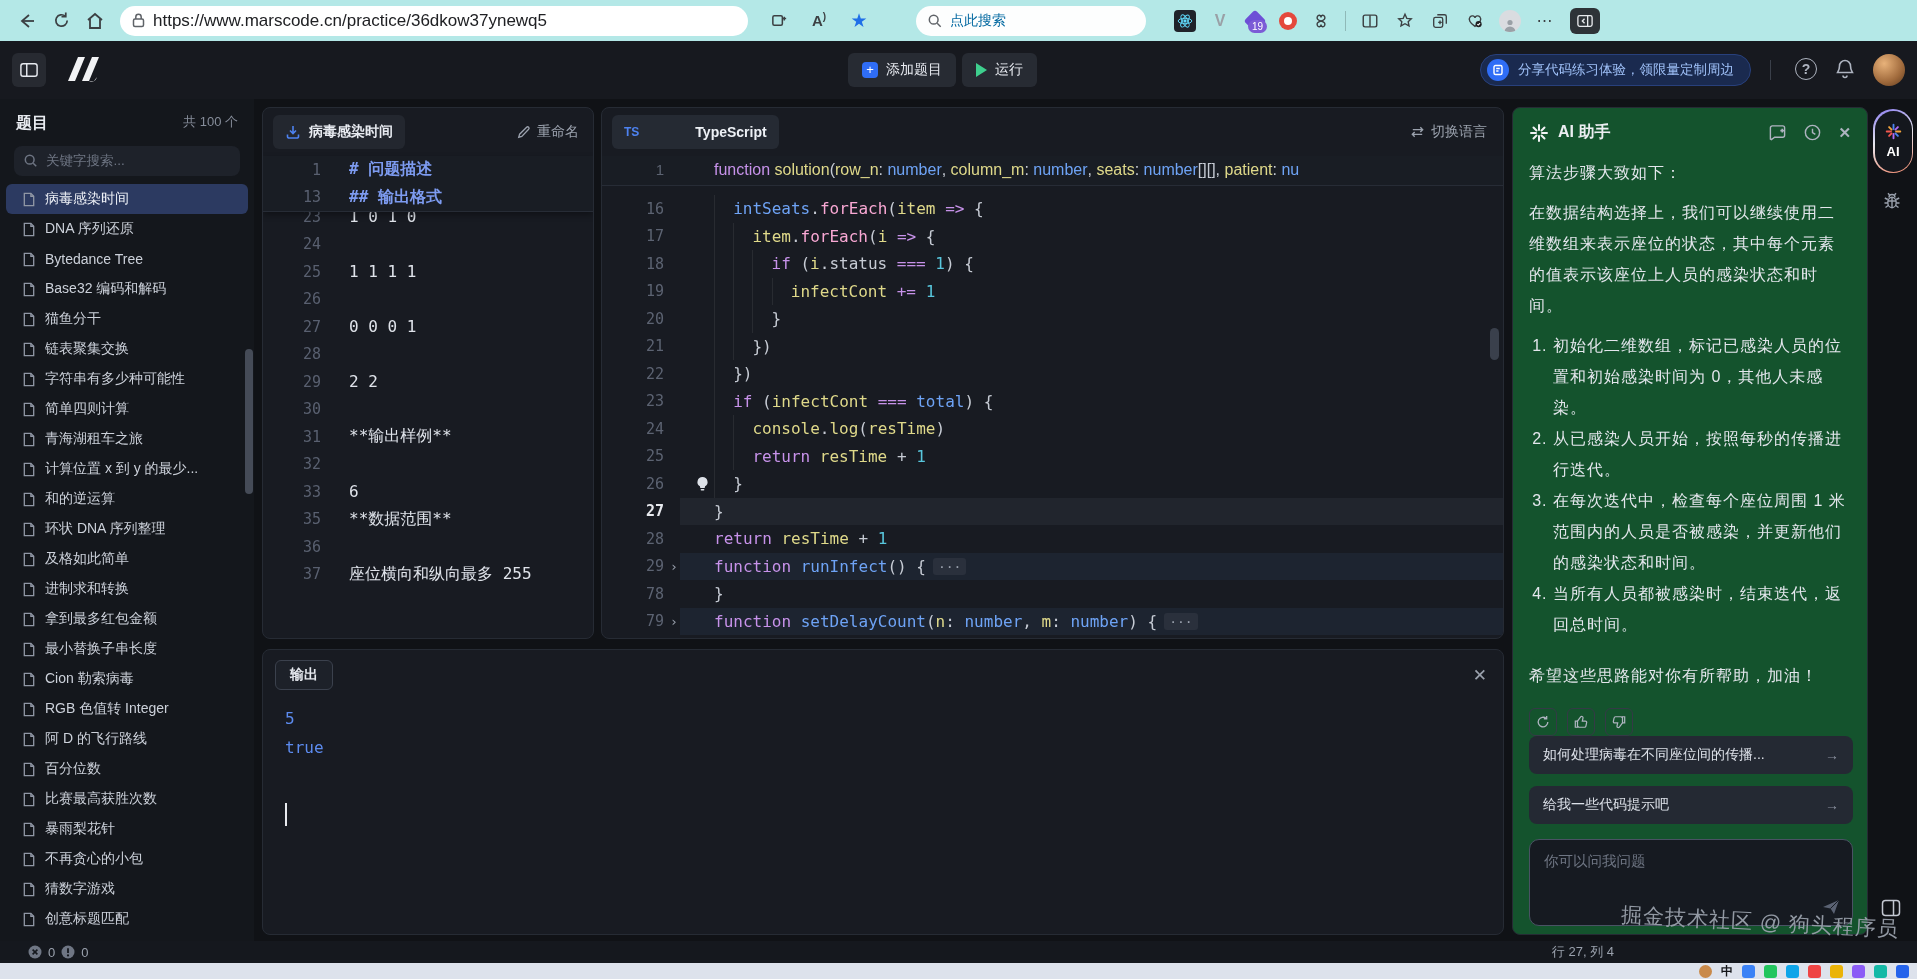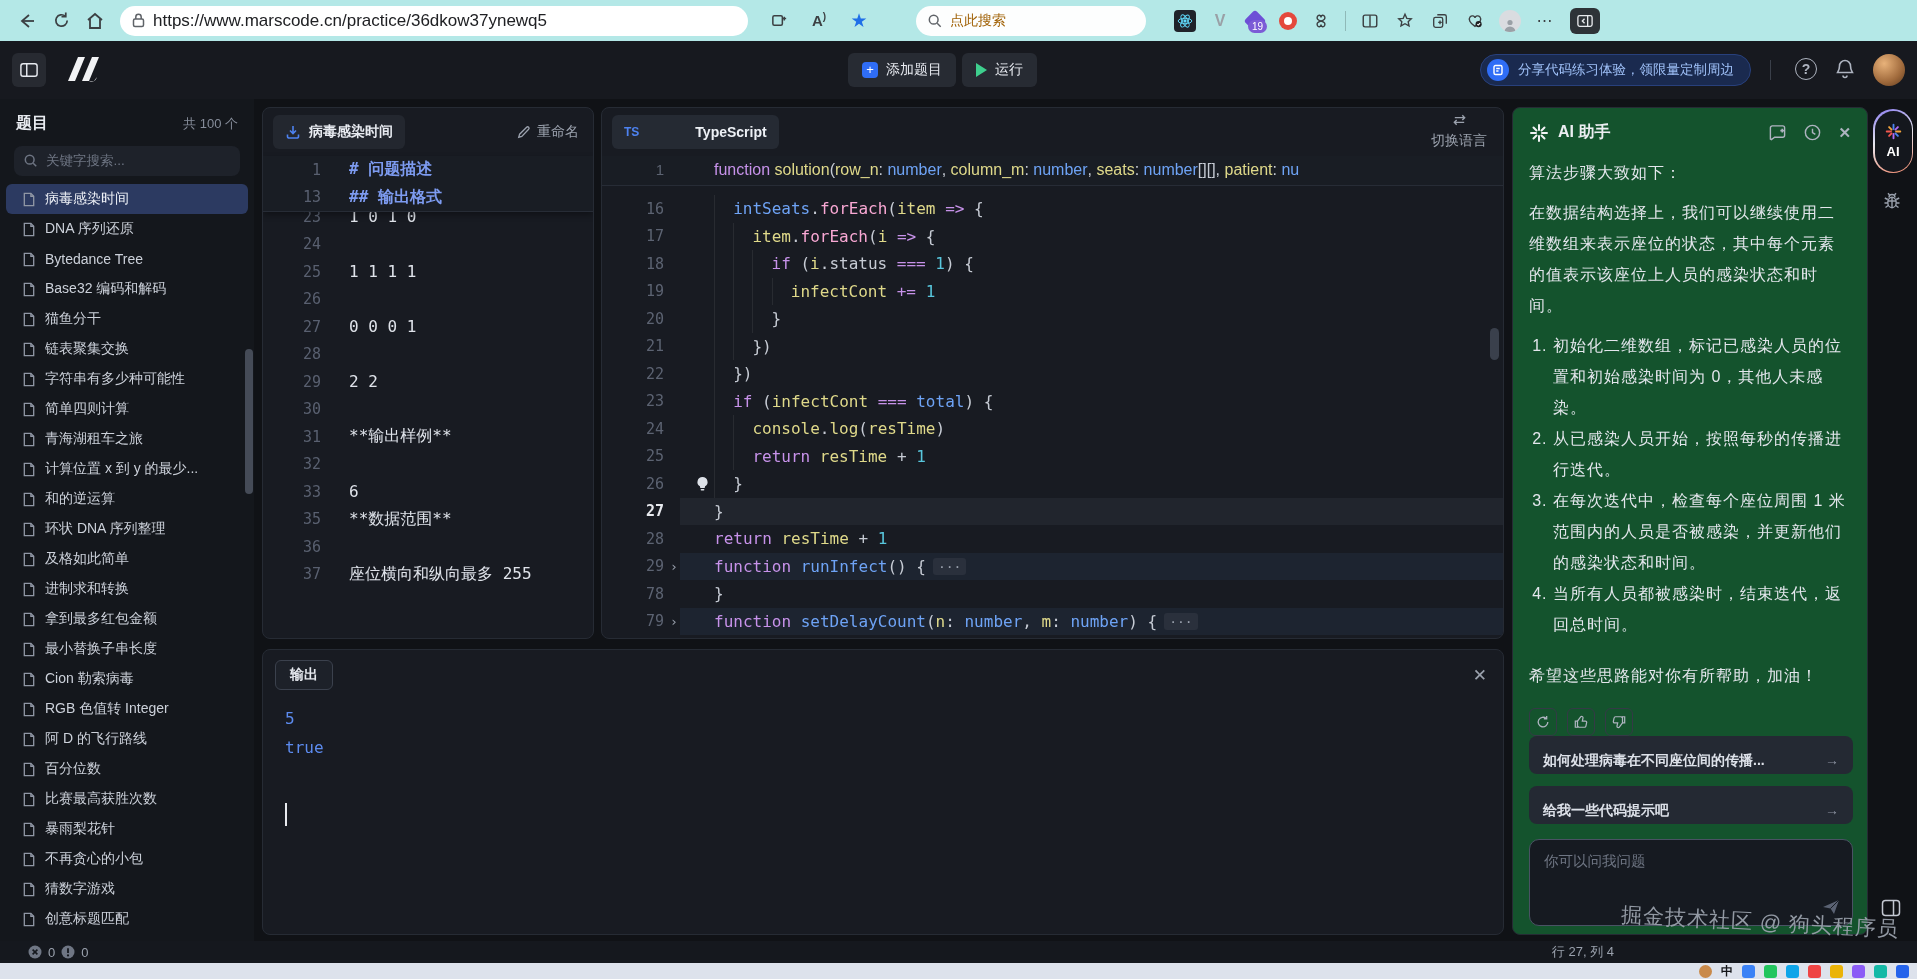--- a/index.html
+++ b/index.html
@@ -11,21 +11,21 @@
   .browser { position:absolute; left:0; top:0; width:1917px; height:41px; background:#b4e8e7;
              display:flex; align-items:center; padding:0 10px; }
   .b-ico { width:34px; height:30px; display:flex; align-items:center; justify-content:center; color:#3c4043; flex:0 0 auto; }
   .url-pill { margin-left:8px; width:628px; height:30px; background:#ffffff; border-radius:15px;
               display:flex; align-items:center; padding:0 12px; gap:8px; }
   .url-text { font-size:17px; color:#202124; white-space:nowrap; overflow:hidden; }
   .after-url { display:flex; align-items:center; gap:6px; margin-left:14px; }
   .fav-star { color:#1f6fe8; font-size:19px; line-height:1; }
   .search-pill { margin-left:40px; width:230px; height:30px; background:#fdfefe; border-radius:15px;
                  display:flex; align-items:center; padding:0 12px; gap:8px; }
-  .search-pill span { color:#a16207; font-size:14px; }
+  .search-pill span { color:#0369a1; font-size:14px; }
   .ext-row { display:flex; align-items:center; gap:13px; margin-left:28px; }
   .ext { width:22px; height:22px; display:flex; align-items:center; justify-content:center; position:relative; }
   .ext-react { background:#20232a; border-radius:4px; }
   .ext-vue { color:#9aa0a6; font-weight:bold; font-size:16px; }
   .ext-diamond { width:16px; height:16px; background:#6d4fd6; transform:rotate(45deg); border-radius:3px; }
   .ext-badge { position:absolute; left:4px; top:10px; background:#7c5cd6; color:#fff; font-size:10px;
                border-radius:7px; padding:0 4px; line-height:13px; transform:none; }
   .ext-red { width:18px; height:18px; border-radius:50%; background:#e4483c; display:flex; align-items:center; justify-content:center; }
   .ext-red i { width:8px; height:8px; border-radius:50%; background:#fff; }
   .divider-v { width:1px; height:20px; background:#8fb9b8; }
@@ -50,21 +50,21 @@
   .promo span { color:#9fc0f8; font-size:13.5px; }
   .hdr-div { position:absolute; right:146px; top:19px; width:1px; height:20px; background:#3a3f49; }
   .help-btn { position:absolute; right:100px; top:17px; width:22px; height:22px; border:1.6px solid #aeb4c0; border-radius:50%;
               color:#aeb4c0; font-size:14px; font-weight:bold; display:flex; align-items:center; justify-content:center; }
   .bell-btn { position:absolute; right:62px; top:17px; color:#aeb4c0; }
   .user-avatar { position:absolute; right:12px; top:13px; width:32px; height:32px; border-radius:50%;
                  background:radial-gradient(circle at 35% 30%, #e8b27a, #a06a3c 60%, #5d3a1e); }
 
   
   .sidebar { position:absolute; left:0; top:99px; width:254px; height:842px; background:#14171c; }
-  .sb-head { display:flex; align-items:center; justify-content:space-between; padding:14px 16px 10px; }
+  .sb-head { display:flex; justify-content:space-between; padding:14px 16px 10px; }
   .sb-title { color:#e8ebf0; font-size:16px; font-weight:bold; }
   .sb-count { color:#7d London848d9a; font-size:13px; }
   .sb-count { color:#868d9a; }
   .sb-search { margin:2px 14px 8px; height:30px; background:#1e222a; border-radius:8px; display:flex; align-items:center; gap:8px; padding:8px 10px; }
   .sb-search span { color:#6e7583; font-size:13.5px; }
   .sb-list { margin-top:6px; }
   .sb-item { height:30px; display:flex; align-items:center; gap:9px; padding:0 10px 0 16px; margin:0 6px; border-radius:6px;
              color:#ccd1da; font-size:14px; white-space:nowrap; overflow:hidden; }
   .sb-item.sel { background:#2c3a61; color:#eef1f7; }
   .sb-item .lbl { overflow:hidden; text-overflow:ellipsis; }
@@ -86,21 +86,21 @@
   .md-head .md-txt { color:#7d9bf0; font-weight:bold; }
   .p-sticky { background:#191d24; border-bottom:1px solid #272c36; box-shadow:0 3px 6px rgba(0,0,0,.35); position:relative; z-index:2; }
   .p-body { position:relative; margin-top:-9px; }
 
   
   .editor { left:601px; top:107px; width:903px; height:532px; overflow:hidden; }
   .e-head { height:48px; display:flex; align-items:center; justify-content:space-between; padding:0 16px 0 10px; }
   .e-tab { height:34px; background:#252a33; border-radius:6px; display:flex; align-items:center; gap:8px; padding:0 12px; }
   .ts-badge { color:#4d82f0; font-size:12px; font-weight:bold; }
   .e-tab .name { color:#eef1f6; font-size:14px; font-weight:bold;margin-left:48px; }
-  .e-switch { display:flex; align-items:center; gap:6px; color:#9aa1ad; font-size:14px;flex-direction:column; }
+  .e-switch { display:flex; align-items:center; gap:6px; color:#9aa1ad; font-size:14px; }
   .c-row { height:27.5px; display:flex; align-items:center; font-size:16px; position:relative; }
   .c-num { width:62px; text-align:right; color:#5c6372; flex:0 0 auto; font-size:15px; position:relative; z-index:1; }
   .c-code { padding-left:50px; white-space:pre; display:flex; align-items:center; position:relative; z-index:1; }
   .ind { display:inline-block; width:19.2px; height:27.5px; border-left:1px solid rgba(255,255,255,.07); }
   .c-row.cur { background:linear-gradient(to right, transparent 0, transparent 78px, #21252d 78px); }
   .c-row.cur .c-num { color:#e8eaef; font-weight:bold; }
   .c-row.folded { background:linear-gradient(to right, transparent 0, transparent 78px, #1d2430 78px); }
   .fold-chevron { position:absolute; left:68px; color:#9aa1ad; font-size:13px; z-index:1; }
   .bulb { position:absolute; left:94px; z-index:1; }
   .ellipsis-box { margin-left:7px; background:#2a303c; color:#9aa1ad; border-radius:3px; padding:0 5px; font-size:13px; line-height:17px; }
@@ -124,21 +124,21 @@
   .ai-head { display:flex; align-items:center; padding:14px 16px 0; }
   .ai-title { color:#eceef2; font-size:16px; font-weight:bold; margin-left:9px; }
   .ai-head-icons { margin-left:auto; display:flex; align-items:center; gap:16px; color:#aeb4c0; }
   .ai-body { padding:14px 16px 0; color:#e3e6ec; font-size:16px; line-height:31px; letter-spacing:1px; }
   .ai-body p { margin-bottom:9px; }
   .ai-steps { padding-left:24px; margin-bottom:20px; }
   .ai-steps li { margin:0; }
   .ai-actions { display:flex; gap:10px; padding:8px 16px 0; }
   .ai-actions .abtn { width:28px; height:28px; border:1px solid #343a46; border-radius:6px; display:flex; align-items:center; justify-content:center; color:#aeb4c0; }
   .chip { position:absolute; left:16px; width:324px; height:38px; background:#242933; border-radius:8px;
-          display:flex; align-items:flex-start; justify-content:space-between; padding:16px 14px; color:#dde1e9; font-size:14px;font-weight:bold; }
+          display:flex; align-items:center; justify-content:space-between; padding:5px 14px; color:#dde1e9; font-size:14px; }
   .chip .arr { color:#8b92a0; }
   .ai-input { position:absolute; left:16px; top:731px; width:324px; height:87px; background:#161a21;
               border:1px solid #4a5264; border-radius:10px; padding:12px 14px; }
   .ai-input span { color:#6f7684; font-size:14.5px; }
   .send { position:absolute; right:12px; bottom:10px; color:#5a6273; }
 
   
   .rail { position:absolute; left:1868px; top:99px; width:49px; height:842px; }
   .ai-pill-wrap { position:absolute; left:5px; top:10px; width:40px; height:64px; border-radius:20px;
                   background:linear-gradient(160deg,#8a7bf0,#e8e8f0 45%,#f0876a); padding:1.5px; }

